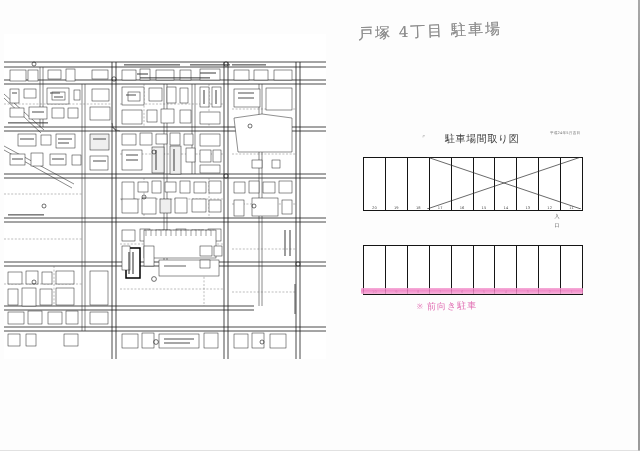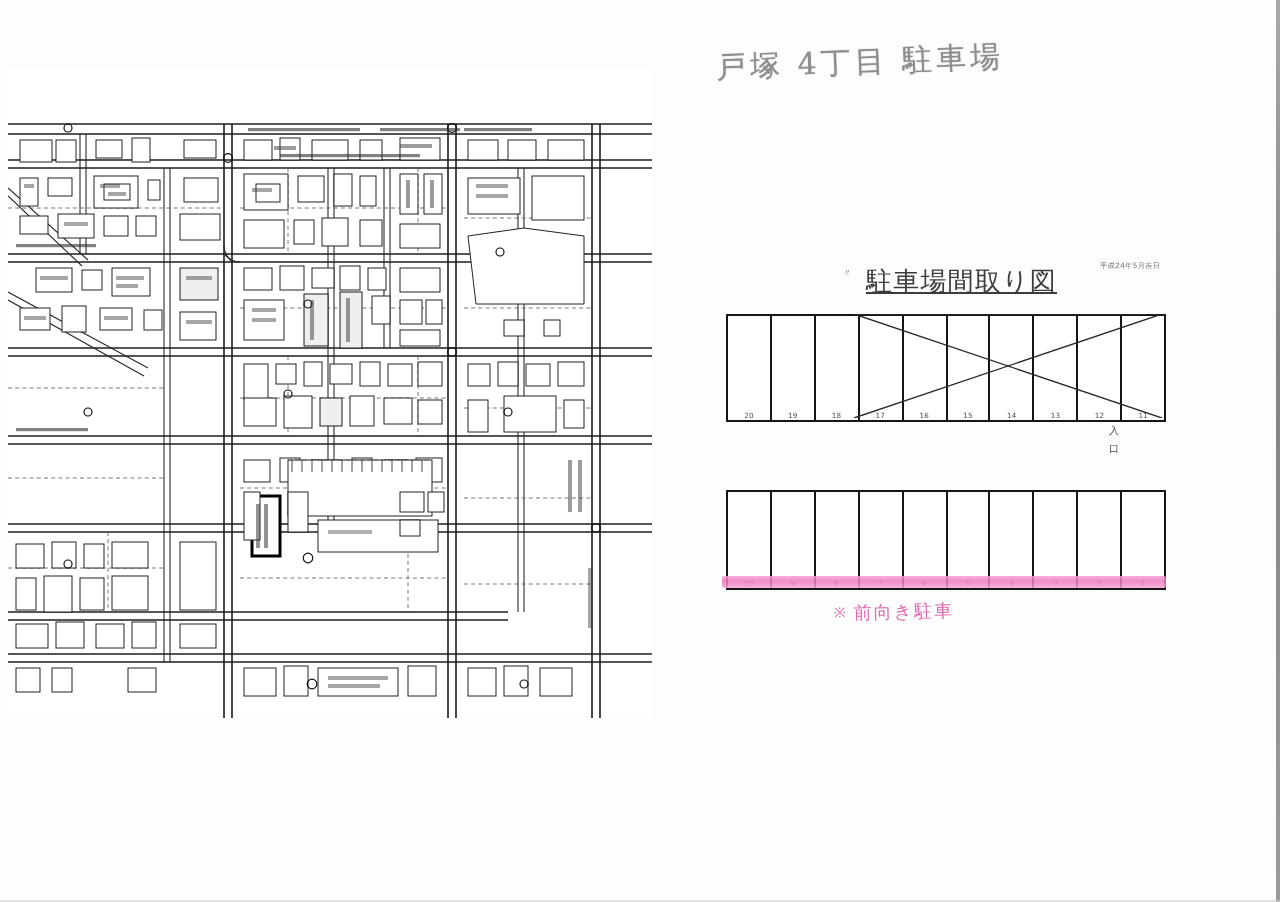--- a/index.html
+++ b/index.html
@@ -73,22 +73,22 @@
     transform:rotate(-2.2deg);
     white-space:nowrap;
     text-shadow:0 0 .6px #aaa;
   }
 
   
   #diagram-region{
     position:absolute;left:355px;top:128px;width:250px;height:200px;
   }
   #diagram-title{
-    position:absolute;left:78px;top:4px;
-    font-size:13px;color:#3c3c3c;letter-spacing:.6px;white-space:nowrap;text-decoration:underline;
+    position:absolute;left:90px;top:4px;
+    font-size:10px;color:#3c3c3c;letter-spacing:.6px;white-space:nowrap;
   }
   #diagram-title-mark{
     position:absolute;left:66px;top:5px;font-size:5px;color:#8a8a8a;
   }
   #diagram-date{
     position:absolute;left:195px;top:3px;
     font-size:3.6px;color:#6e6e6e;letter-spacing:.2px;white-space:nowrap;
   }
 
   .grid-row{

